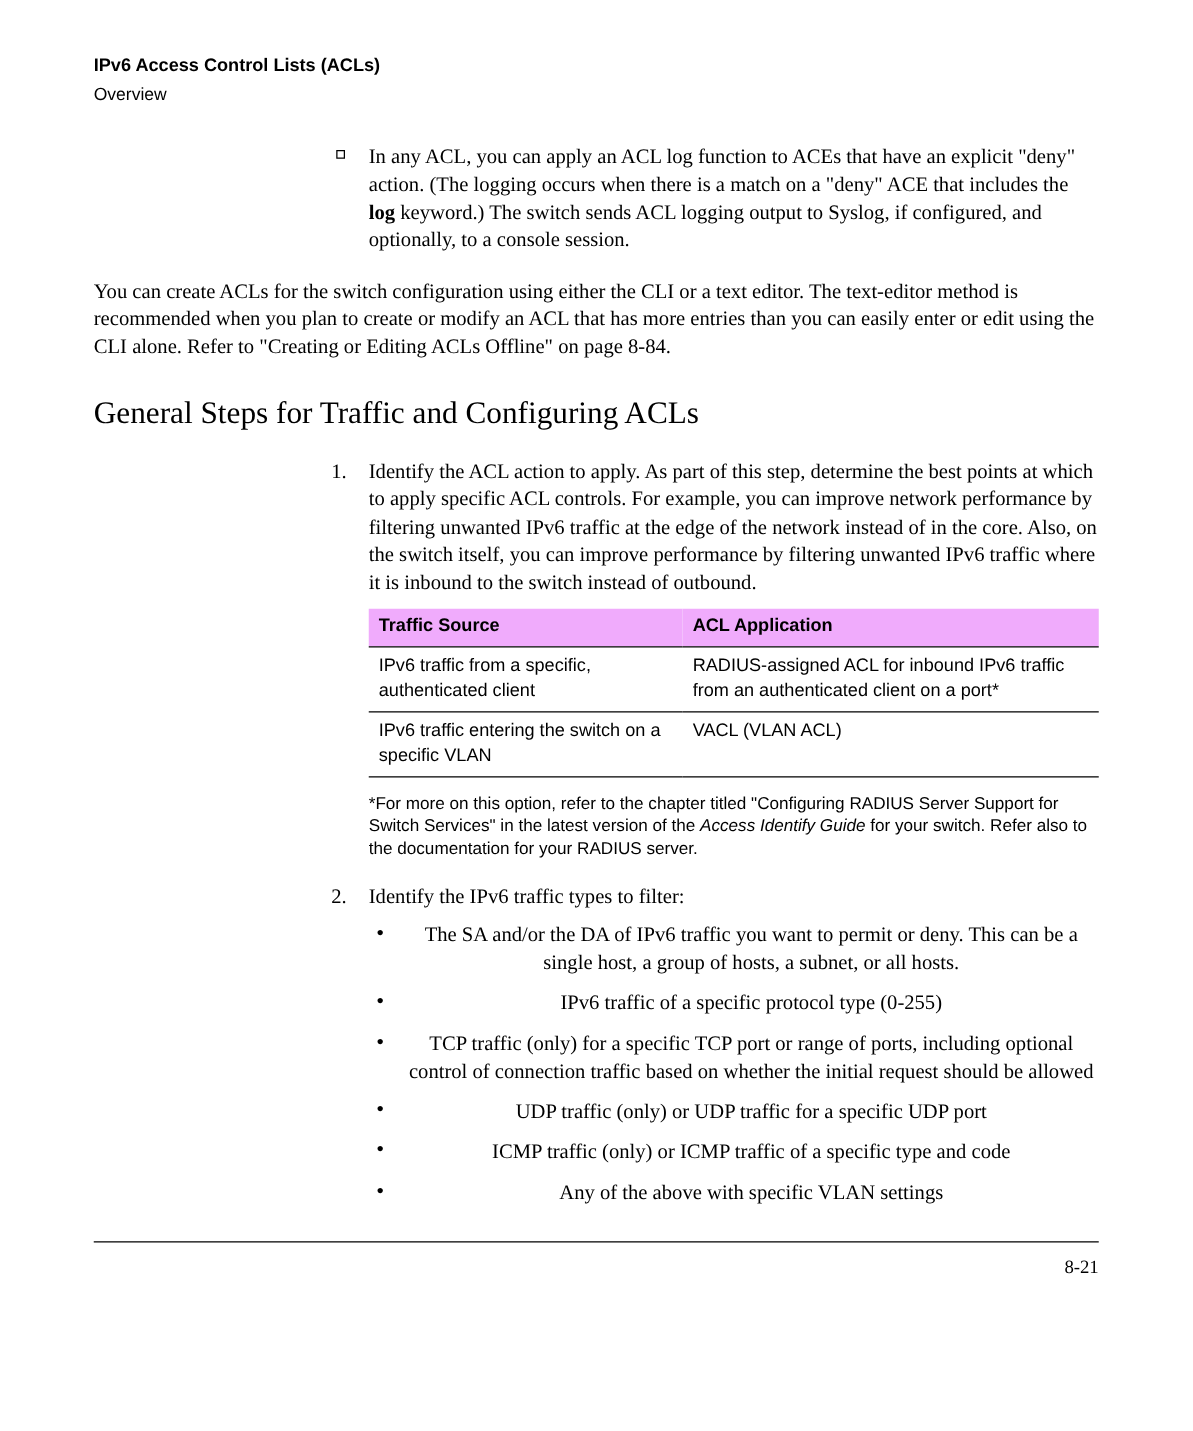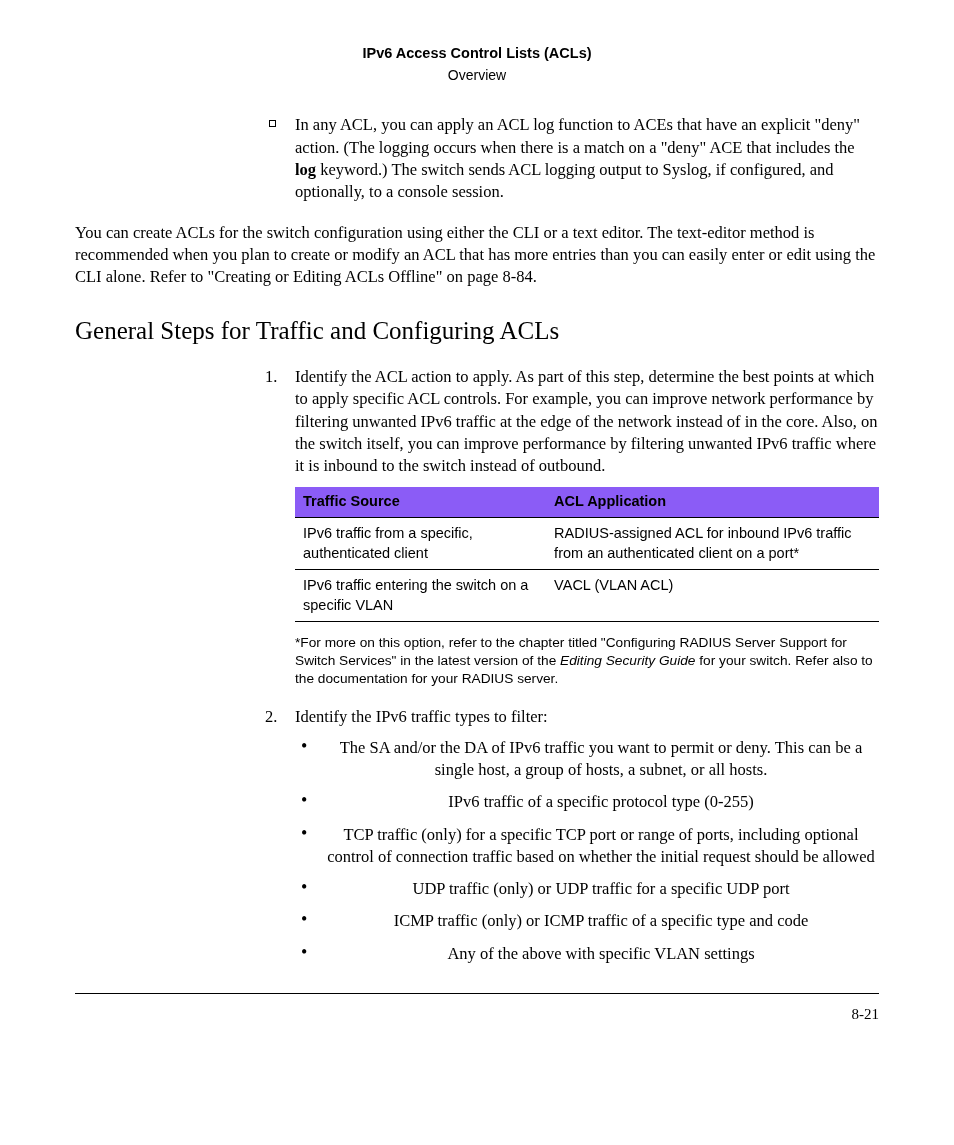--- a/index.html
+++ b/index.html
@@ -7,21 +7,21 @@
     font-size: 16.5px;
     line-height: 1.35;
     color: #000;
     background: #fff;
     margin: 0;
     padding: 44px 75px 40px 75px;
     width: 954px;
     box-sizing: border-box;
   }
   .header {
-    text-align: center;
+    text-align: left;
     margin-bottom: 30px;
     font-family: Arial, Helvetica, sans-serif;
   }
   .header .h1 {
     font-weight: bold;
     font-size: 14.5px;
   }
   .header .h2 {
     font-size: 14px;
     margin-top: 2px;
@@ -81,21 +81,21 @@
     top: 0;
   }
   table.acl-table {
     border-collapse: collapse;
     width: 100%;
     margin: 10px 0 6px 0;
     font-family: Arial, Helvetica, sans-serif;
     font-size: 14.5px;
   }
   table.acl-table th {
-    background: #8b5cf6;
+    background: #f0abfc;
     font-weight: bold;
     text-align: left;
     padding: 5px 8px;
     border-bottom: 1px solid #000;
   }
   table.acl-table td {
     padding: 6px 8px;
     vertical-align: top;
     border-bottom: 1px solid #000;
   }
@@ -185,21 +185,21 @@
           <tr>
             <td>IPv6 traffic entering the switch on a specific VLAN</td>
             <td>VACL (VLAN ACL)</td>
           </tr>
         </tbody>
       </table>
     </li>
   </ol>
 
   <div class="footnote">
-    <span>*For more on this option, refer to the chapter titled "Configuring RADIUS Server Support for Switch Services" in the latest version of the </span><span class="ital">Editing Security Guide</span><span> for your switch. Refer also to the documentation for your RADIUS server.</span>
+    <span>*For more on this option, refer to the chapter titled "Configuring RADIUS Server Support for Switch Services" in the latest version of the </span><span class="ital">Access Identify Guide</span><span> for your switch. Refer also to the documentation for your RADIUS server.</span>
   </div>
 
   <ol class="numlist" start="2" style="counter-reset: num 1;">
     <li>
       <span>Identify the IPv6 traffic types to filter:</span>
       <ul class="bullets">
         <li>The SA and/or the DA of IPv6 traffic you want to permit or deny. This can be a single host, a group of hosts, a subnet, or all hosts.</li>
         <li>IPv6 traffic of a specific protocol type (0-255)</li>
         <li>TCP traffic (only) for a specific TCP port or range of ports, including optional control of connection traffic based on whether the initial request should be allowed</li>
         <li>UDP traffic (only) or UDP traffic for a specific UDP port</li>

